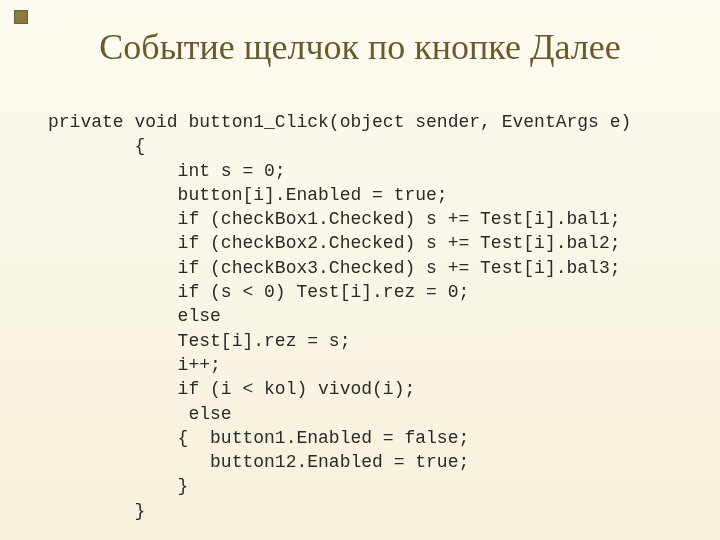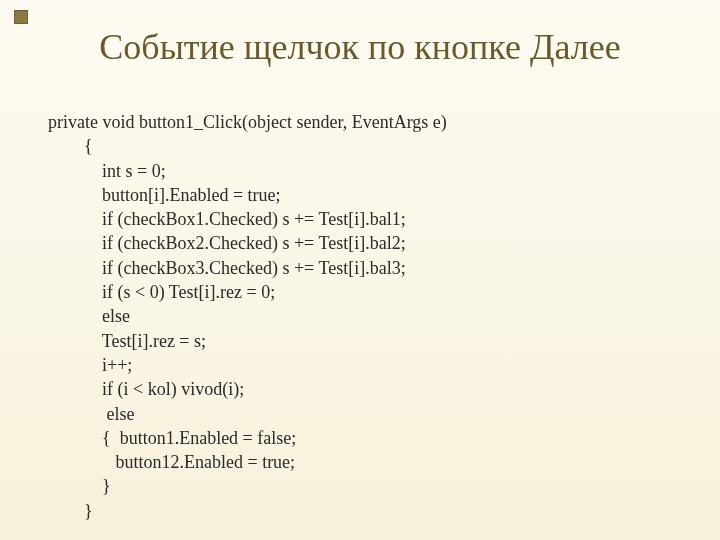--- a/index.html
+++ b/index.html
@@ -40,21 +40,21 @@
   }
   .body {
     position: absolute;
     top: 110px;
     left: 48px;
     right: 40px;
     font-size: 18px;
     line-height: 1.35;
     color: #2a2a2a;
     white-space: pre;
-    font-family: Liberation Serif, serif;
+    font-family: Liberation Mono, monospace;
   }
 </style>
 </head>
 <body>
 
 <div class="slide">
   <div class="accent-square"></div>
   <div class="title">Событие щелчок по кнопке Далее</div>
   <div class="body">private void button1_Click(object sender, EventArgs e)
         {

